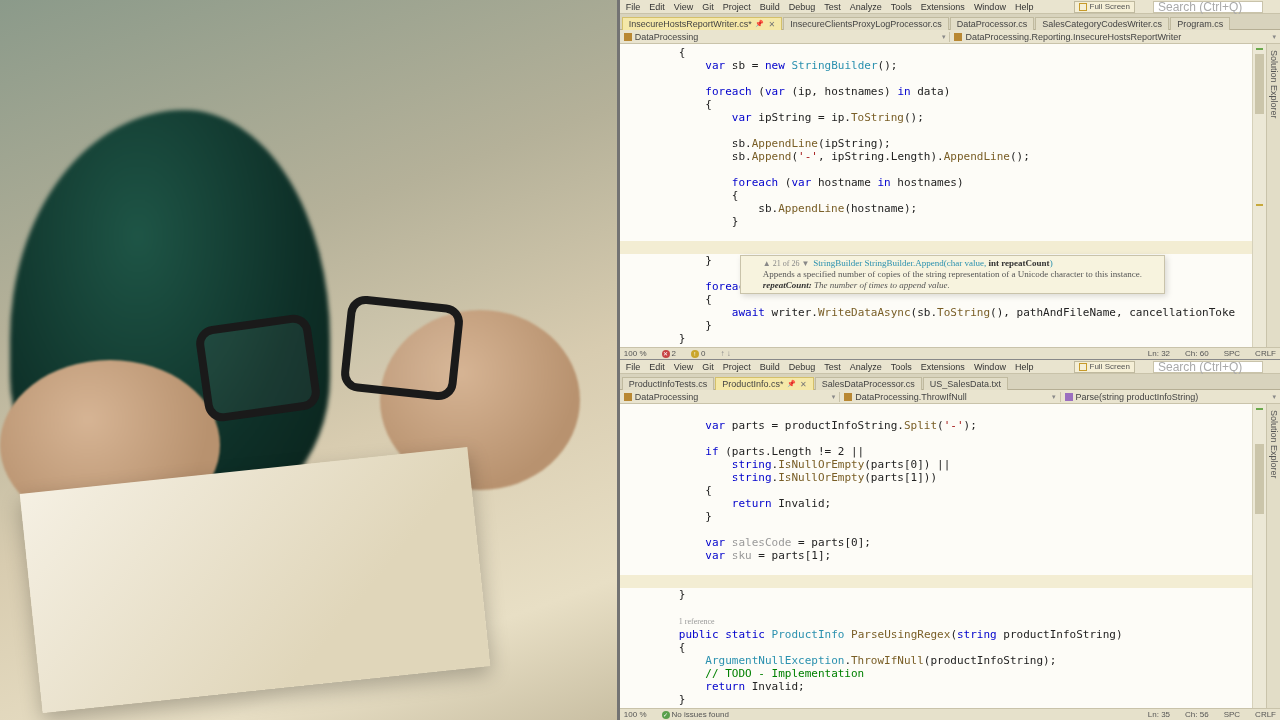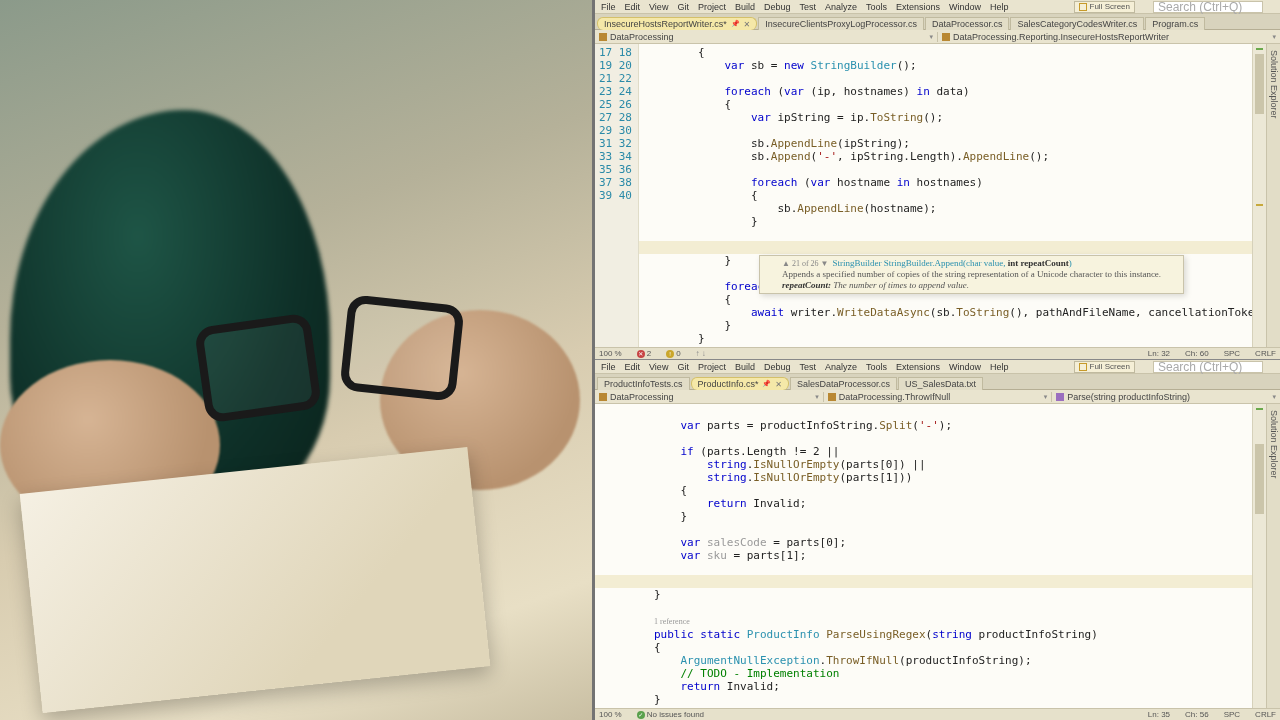--- a/index.html
+++ b/index.html
@@ -23,21 +23,21 @@
 
   .menubar { display:flex; align-items:center; background:#e9e4cf; border-bottom:1px solid #c9c3aa; height:14px; font-size:9px; color:#333; padding:0 2px; gap:1px; }
   .menubar .mi { padding:0 4px; cursor:default; }
   .menubar .spacer { flex:1; }
   .fsbtn { display:flex; align-items:center; background:#f5efd6; border:1px solid #c0ba9f; padding:0 4px; height:12px; font-size:8px; color:#555; }
   .fsbtn .ico { width:8px; height:8px; border:1px solid #c79a2a; margin-right:3px; }
   .searchbox { width:110px; height:12px; background:#fff; border:1px solid #c9c3aa; font-size:12px; color:#aaa; padding:0 4px; display:flex; align-items:center; }
 
   .tabbar { display:flex; align-items:flex-end; background:#d8d3bd; height:16px; font-size:9px; border-bottom:1px solid #b5ae94; padding-left:2px; gap:1px; }
   .tab { padding:1px 6px; background:#e2ddc7; border:1px solid #c0ba9f; border-bottom:none; color:#444; position:relative; top:1px; display:flex; align-items:center; gap:4px; }
-  .tab.active { background:#f5e8a8; border-color:#d4c06a;border-radius:6px; }
+  .tab.active { background:#f5e8a8; border-color:#d4c06a; }
   .tab .x { font-size:8px; color:#777; }
   .tab .pin { font-size:7px; color:#777; }
 
   .navbar { display:flex; align-items:center; background:#e9e4cf; height:14px; font-size:9px; border-bottom:1px solid #c9c3aa; }
   .navbar .dd { flex:1; padding:0 4px; border-right:1px solid #c9c3aa; color:#444; display:flex; align-items:center; }
   .navbar .dd .icn { width:8px; height:8px; background:#b98833; margin-right:3px; }
   .navbar .dd .icn.m { background:#9b6fbf; }
   .navbar .dd:last-child{ border-right:none; }
   .navbar .dd .car { margin-left:auto; font-size:7px; color:#888; }
 
@@ -135,45 +135,20 @@
             <span>DataProcessing</span>
             <span class="car">▾</span>
           </div>
         <div class="dd">
             <span class="icn"></span>
             <span>DataProcessing.Reporting.InsecureHostsReportWriter</span>
             <span class="car">▾</span>
           </div>
       </div>
       <div class="codearea">
-        <div class="gutter" id="gutter-top">17
-18
-19
-20
-21
-22
-23
-24
-25
-26
-27
-28
-29
-30
-31
-32
-33
-34
-35
-36
-37
-38
-39
-40
-</div>
         <div class="code" id="code-top"><div class="hl-line" style="top:197px"></div><div>        {</div><div>            <span class="kw">var</span> sb = <span class="kw">new</span> <span class="type">StringBuilder</span>();</div><div>&nbsp;</div><div>            <span class="kw">foreach</span> (<span class="kw">var</span> (ip, hostnames) <span class="kw">in</span> data)</div><div>            {</div><div>                <span class="kw">var</span> ipString = ip.<span class="mth">ToString</span>();</div><div>&nbsp;</div><div>                sb.<span class="mth">AppendLine</span>(ipString);</div><div>                sb.<span class="mth">Append</span>(<span class="str">'-'</span>, ipString.Length).<span class="mth">AppendLine</span>();</div><div>&nbsp;</div><div>                <span class="kw">foreach</span> (<span class="kw">var</span> hostname <span class="kw">in</span> hostnames)</div><div>                {</div><div>                    sb.<span class="mth">AppendLine</span>(hostname);</div><div>                }</div><div>&nbsp;</div><div>                sb.<span class="mth">AppendLine</span>().<span class="mth">Append</span>(<span class="str">'*'</span>, LineSeparatorLength)</div><div>            }</div><div>&nbsp;</div><div>            <span class="kw">foreach</span> (<span class="kw">var</span> writer <span class="kw">in</span> OutputWriters)</div><div>            {</div><div>                <span class="kw">await</span> writer.<span class="mth">WriteDataAsync</span>(sb.<span class="mth">ToString</span>(), pathAndFileName, cancellationToke</div><div>            }</div><div>        }</div><div>&nbsp;</div><div class="tooltip" style="left: 120px; top: 211px;"><span class="arrows">▲ 21 of 26 ▼</span><span style="color:#2b91af">StringBuilder StringBuilder.Append(char value, <b>int repeatCount</b>)</span><br>Appends a specified number of copies of the string representation of a Unicode character to this instance.<br><i><b>repeatCount:</b> The number of times to append value.</i></div></div>
         <div class="vscroll">
           <div class="mark g" style="top:4px"></div>
           <div class="mark y" style="top:50px"></div>
           <div class="mark y" style="top:160px"></div>
           <div class="thumb" style="top:10px;height:60px"></div>
         </div>
         <div class="sidebartab">Solution Explorer</div>
       </div>
       <div class="statusbar">

